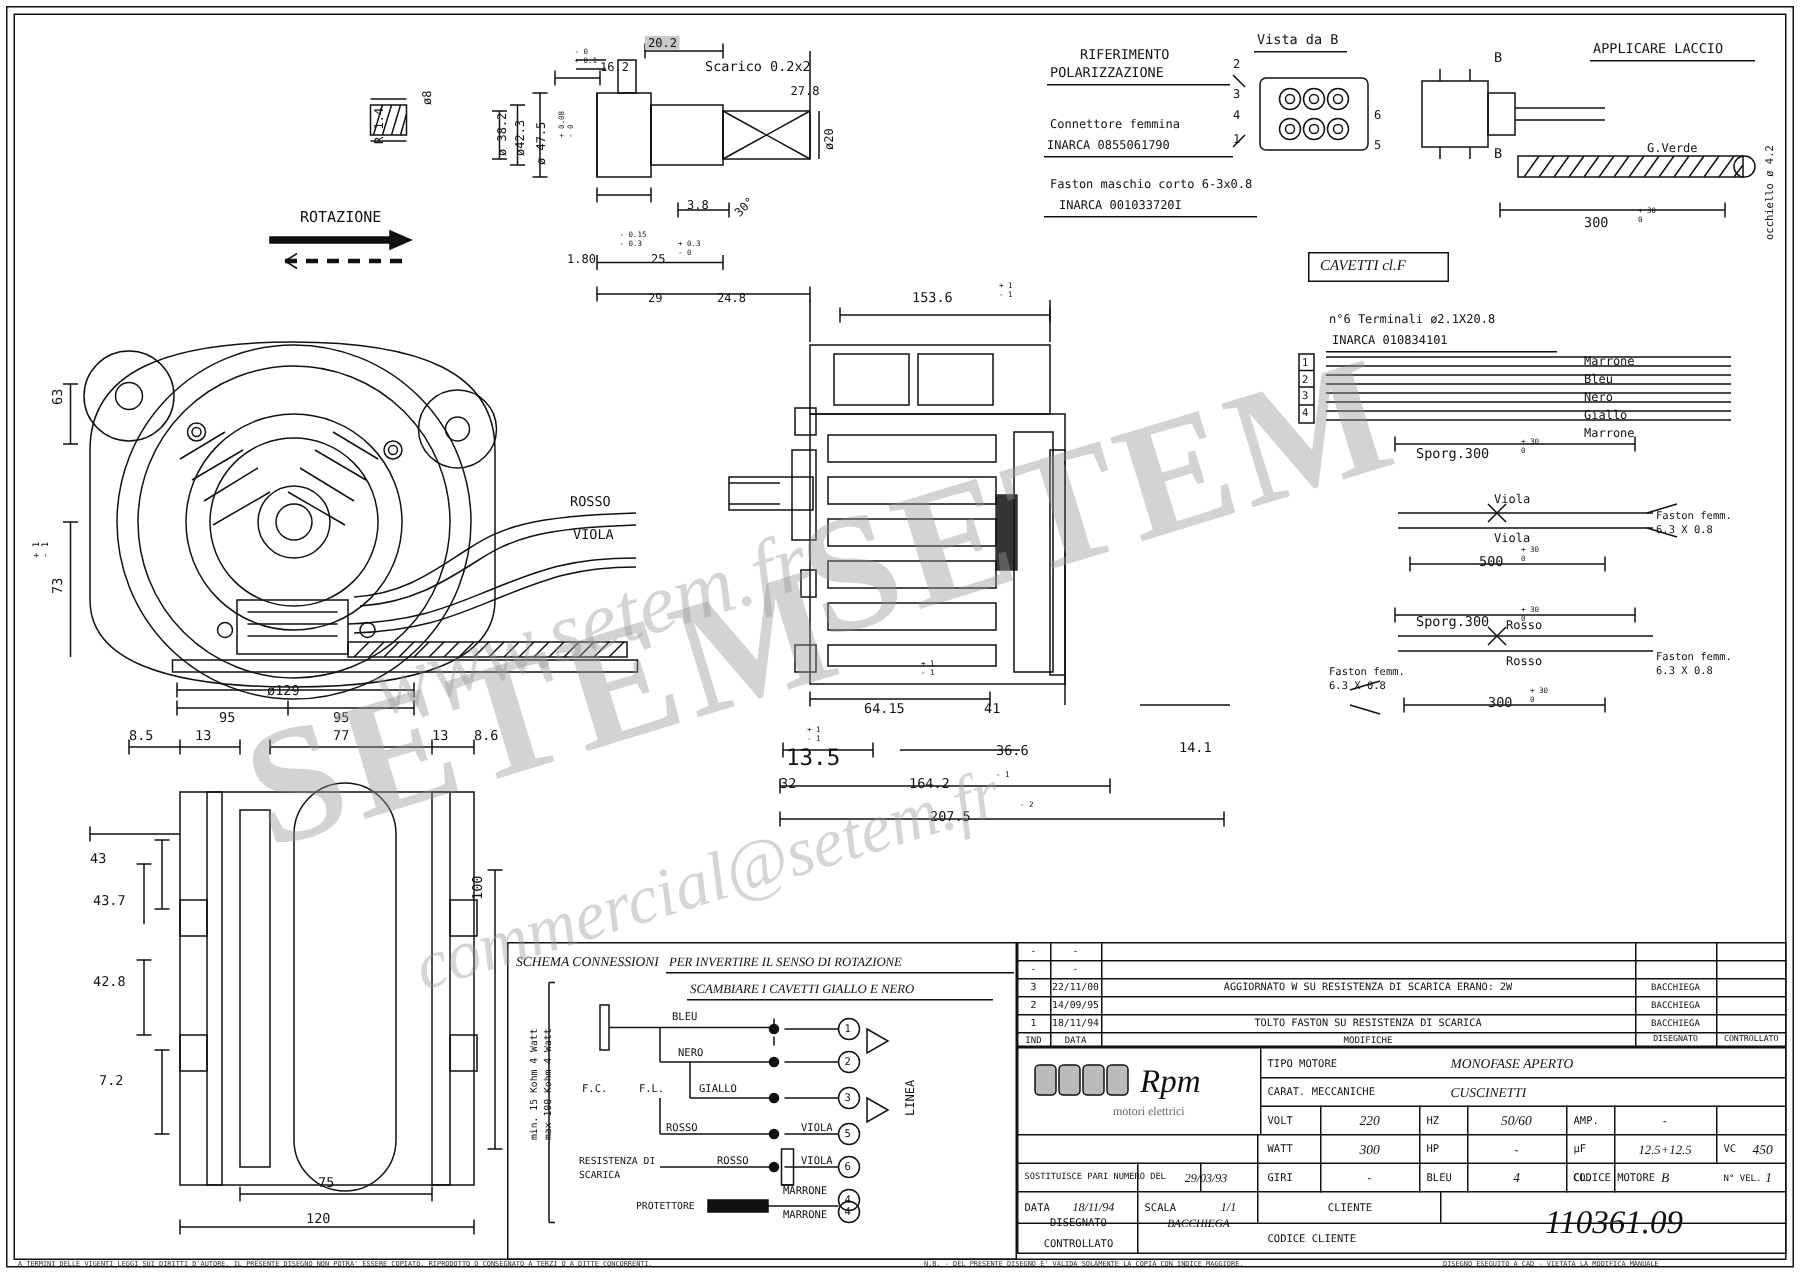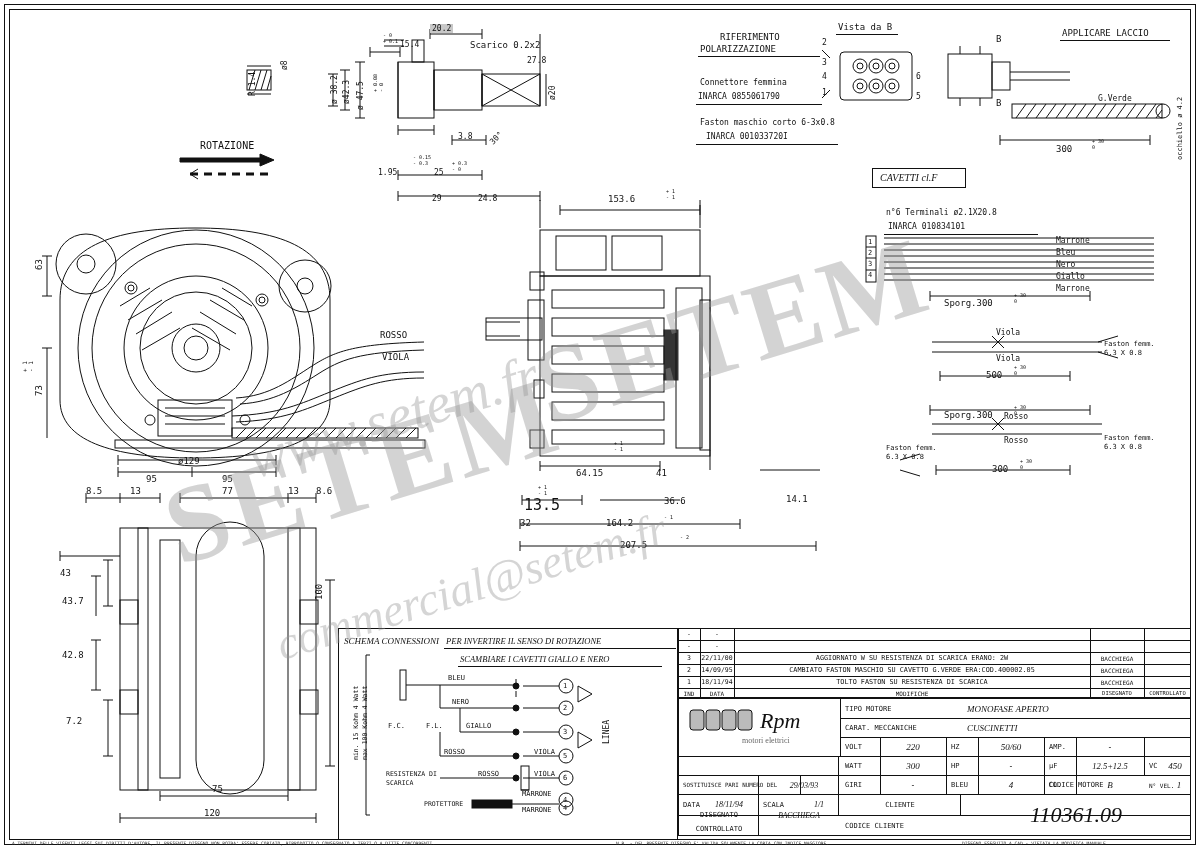--- a/index.html
+++ b/index.html
@@ -237,30 +237,30 @@
   <div class="txt" style="left:222px;top:474px;font-size:9px;">95</div>
   <div class="txt" style="left:178px;top:456px;font-size:9px;">ø129</div>
 
   <div class="txt" style="left:248px;top:96px;font-size:8px;transform:rotate(-90deg);transform-origin:left top;">R 1.4</div>
   <div class="txt" style="left:280px;top:70px;font-size:8px;transform:rotate(-90deg);transform-origin:left top;">ø8</div>
   <div class="txt" style="left:356px;top:110px;font-size:8px;transform:rotate(-90deg);transform-origin:left top;">ø 47.5</div>
   <div class="txt" style="left:342px;top:104px;font-size:8px;transform:rotate(-90deg);transform-origin:left top;">ø42.3</div>
   <div class="txt" style="left:330px;top:104px;font-size:8px;transform:rotate(-90deg);transform-origin:left top;">ø 38.2</div>
   <div class="txt" style="left:372px;top:92px;font-size:5px;line-height:6px;transform:rotate(-90deg);transform-origin:left top;">+ 0.08
 - 0</div>
-  <div class="txt" style="left:400px;top:40px;font-size:8px;">15.4</div>
+  <div class="txt" style="left:400px;top:40px;font-size:8px;">16.2</div>
   <div class="txt" style="left:383px;top:32px;font-size:5px;line-height:6px;">- 0
 + 0.1</div>
   <div class="txt" style="left:430px;top:24px;font-size:8px;background:#c8c8c8;padding:0 2px;">20.2</div>
   <div class="txt" style="left:470px;top:40px;font-size:9px;">Scarico 0.2x2</div>
   <div class="txt" style="left:527px;top:56px;font-size:8px;">27.8</div>
   <div class="txt" style="left:548px;top:100px;font-size:8px;transform:rotate(-90deg);transform-origin:left top;">ø20</div>
   <div class="txt" style="left:458px;top:132px;font-size:8px;">3.8</div>
   <div class="txt" style="left:488px;top:140px;font-size:8px;transform:rotate(-45deg);transform-origin:left top;">30°</div>
-  <div class="txt" style="left:378px;top:168px;font-size:8px;">1.95</div>
+  <div class="txt" style="left:378px;top:168px;font-size:8px;">1.80</div>
   <div class="txt" style="left:413px;top:154px;font-size:5px;line-height:6px;">- 0.15
 - 0.3</div>
   <div class="txt" style="left:434px;top:168px;font-size:8px;">25</div>
   <div class="txt" style="left:452px;top:160px;font-size:5px;line-height:6px;">+ 0.3
 - 0</div>
   <div class="txt" style="left:432px;top:194px;font-size:8px;">29</div>
   <div class="txt" style="left:478px;top:194px;font-size:8px;">24.8</div>
 
   <div class="txt" style="left:608px;top:194px;font-size:9px;">153.6</div>
   <div class="txt" style="left:666px;top:188px;font-size:5px;line-height:6px;">+ 1
@@ -401,21 +401,20 @@
   <div class="tblcell ctr" style="left:678px;top:628px;width:22px;height:12px;font-size:6.5px;">-</div>
   <div class="tblcell ctr" style="left:700px;top:628px;width:34px;height:12px;font-size:6.5px;">-</div>
   <div class="tblcell ctr" style="left:678px;top:640px;width:22px;height:12px;font-size:6.5px;">-</div>
   <div class="tblcell ctr" style="left:700px;top:640px;width:34px;height:12px;font-size:6.5px;">-</div>
   <div class="tblcell ctr" style="left:678px;top:652px;width:22px;height:12px;font-size:6.5px;">3</div>
   <div class="tblcell ctr" style="left:700px;top:652px;width:34px;height:12px;font-size:6.5px;">22/11/00</div>
   <div class="tblcell ctr" style="left:734px;top:652px;width:356px;height:12px;font-size:6.8px;">AGGIORNATO W SU RESISTENZA DI SCARICA ERANO: 2W</div>
   <div class="tblcell ctr" style="left:1090px;top:652px;width:54px;height:12px;font-size:6px;">BACCHIEGA</div>
   <div class="tblcell ctr" style="left:678px;top:664px;width:22px;height:12px;font-size:6.5px;">2</div>
   <div class="tblcell ctr" style="left:700px;top:664px;width:34px;height:12px;font-size:6.5px;">14/09/95</div>
-  <div class="tblcell ctr" style="left:734px;top:664px;width:356px;height:12px;font-size:6.8px;">CAMBIATO FASTON MASCHIO SU CAVETTO G.VERDE ERA:COD.400002.05</div>
   <div class="tblcell ctr" style="left:1090px;top:664px;width:54px;height:12px;font-size:6px;">BACCHIEGA</div>
   <div class="tblcell ctr" style="left:678px;top:676px;width:22px;height:12px;font-size:6.5px;">1</div>
   <div class="tblcell ctr" style="left:700px;top:676px;width:34px;height:12px;font-size:6.5px;">18/11/94</div>
   <div class="tblcell ctr" style="left:734px;top:676px;width:356px;height:12px;font-size:6.8px;">TOLTO FASTON SU RESISTENZA DI SCARICA</div>
   <div class="tblcell ctr" style="left:1090px;top:676px;width:54px;height:12px;font-size:6px;">BACCHIEGA</div>
   <div class="tblcell ctr" style="left:678px;top:688px;width:22px;height:10px;font-size:6px;">IND</div>
   <div class="tblcell ctr" style="left:700px;top:688px;width:34px;height:10px;font-size:6px;">DATA</div>
   <div class="tblcell ctr" style="left:734px;top:688px;width:356px;height:10px;font-size:6px;">MODIFICHE</div>
   <div class="tblcell ctr" style="left:1090px;top:688px;width:54px;height:10px;font-size:5.5px;">DISEGNATO</div>
   <div class="tblcell ctr" style="left:1144px;top:688px;width:47px;height:10px;font-size:5.5px;">CONTROLLATO</div>

